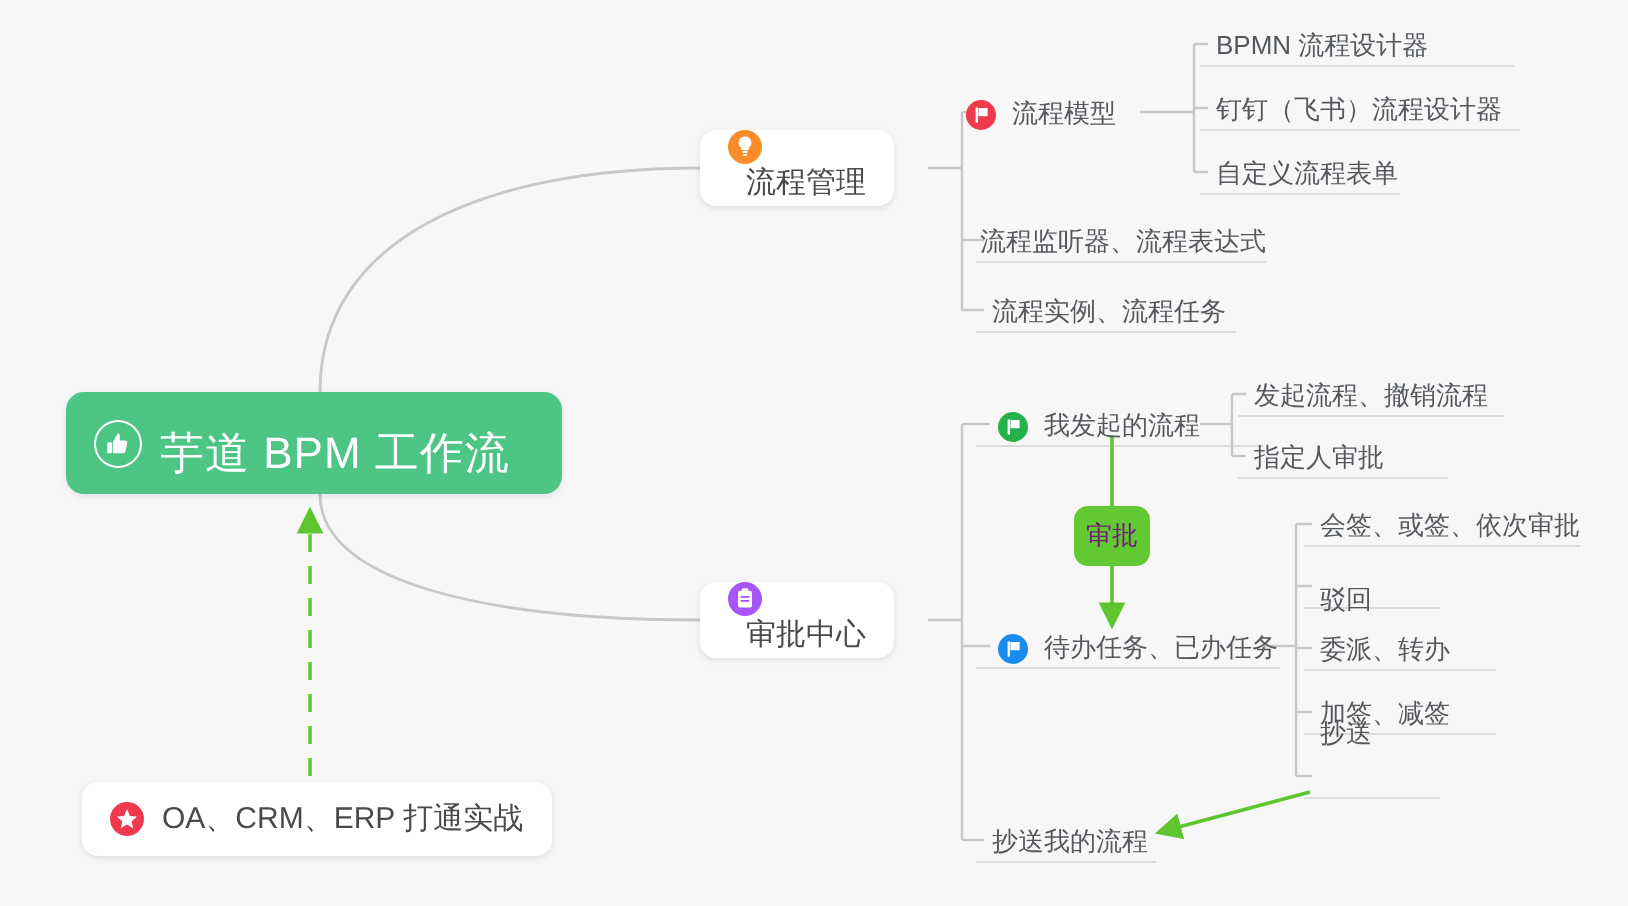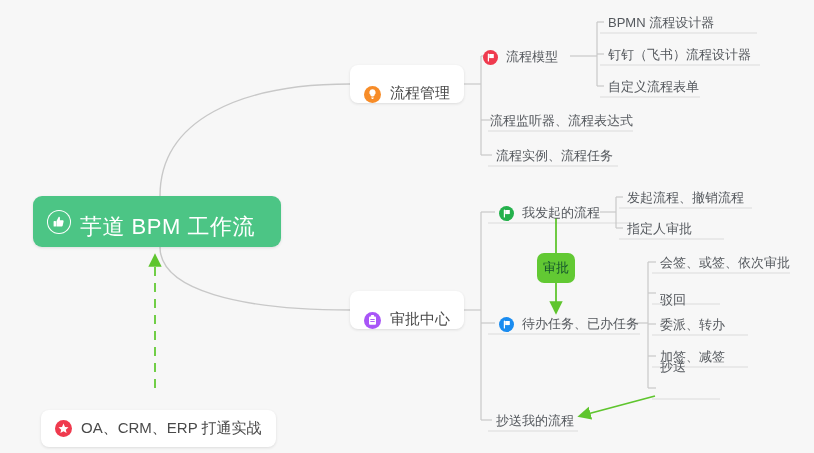--- a/index.html
+++ b/index.html
@@ -50,24 +50,25 @@
     margin-top: 10px;
   }
 
   
   .card {
     position: absolute;
     background: #ffffff;
     border-radius: 8px;
     box-shadow: 0 1px 3px rgba(0,0,0,0.11);
     display: flex;
-    align-items: flex-end;
+    align-items: flex-start;
     box-sizing: border-box;
     padding: 0 14px;
     height: 38px;
+    flex-direction: column;
   }
   .card .card-label {
     font-size: 15px;
     color: #4a4a4a;
     margin-left: 9px;
     white-space: nowrap;
   }
 
   
   .leaf {
@@ -96,33 +97,33 @@
   .icon.sz-lg { width: 24px; height: 24px; }
   .icon.sz-md { width: 17px; height: 17px; }
   .icon.sz-sm { width: 15px; height: 15px; }
   .icon svg { display: block; }
 
   
   .badge {
     position: absolute;
     background: #62c933;
     border-radius: 7px;
-    color: #14532d;
+    color: #701a75;
     font-size: 13px;
     display: flex;
     align-items: center;
     justify-content: center;
     box-sizing: border-box;
   }
 
   
   .note-card {
     position: absolute;
     left: 41px;
-    top: 410px;
+    top: 391px;
     height: 37px;
     background: #ffffff;
     border-radius: 8px;
     box-shadow: 0 1px 3px rgba(0,0,0,0.11);
     display: flex;
     align-items: center;
     padding: 0 14px;
     box-sizing: border-box;
   }
   .note-card .note-label {

